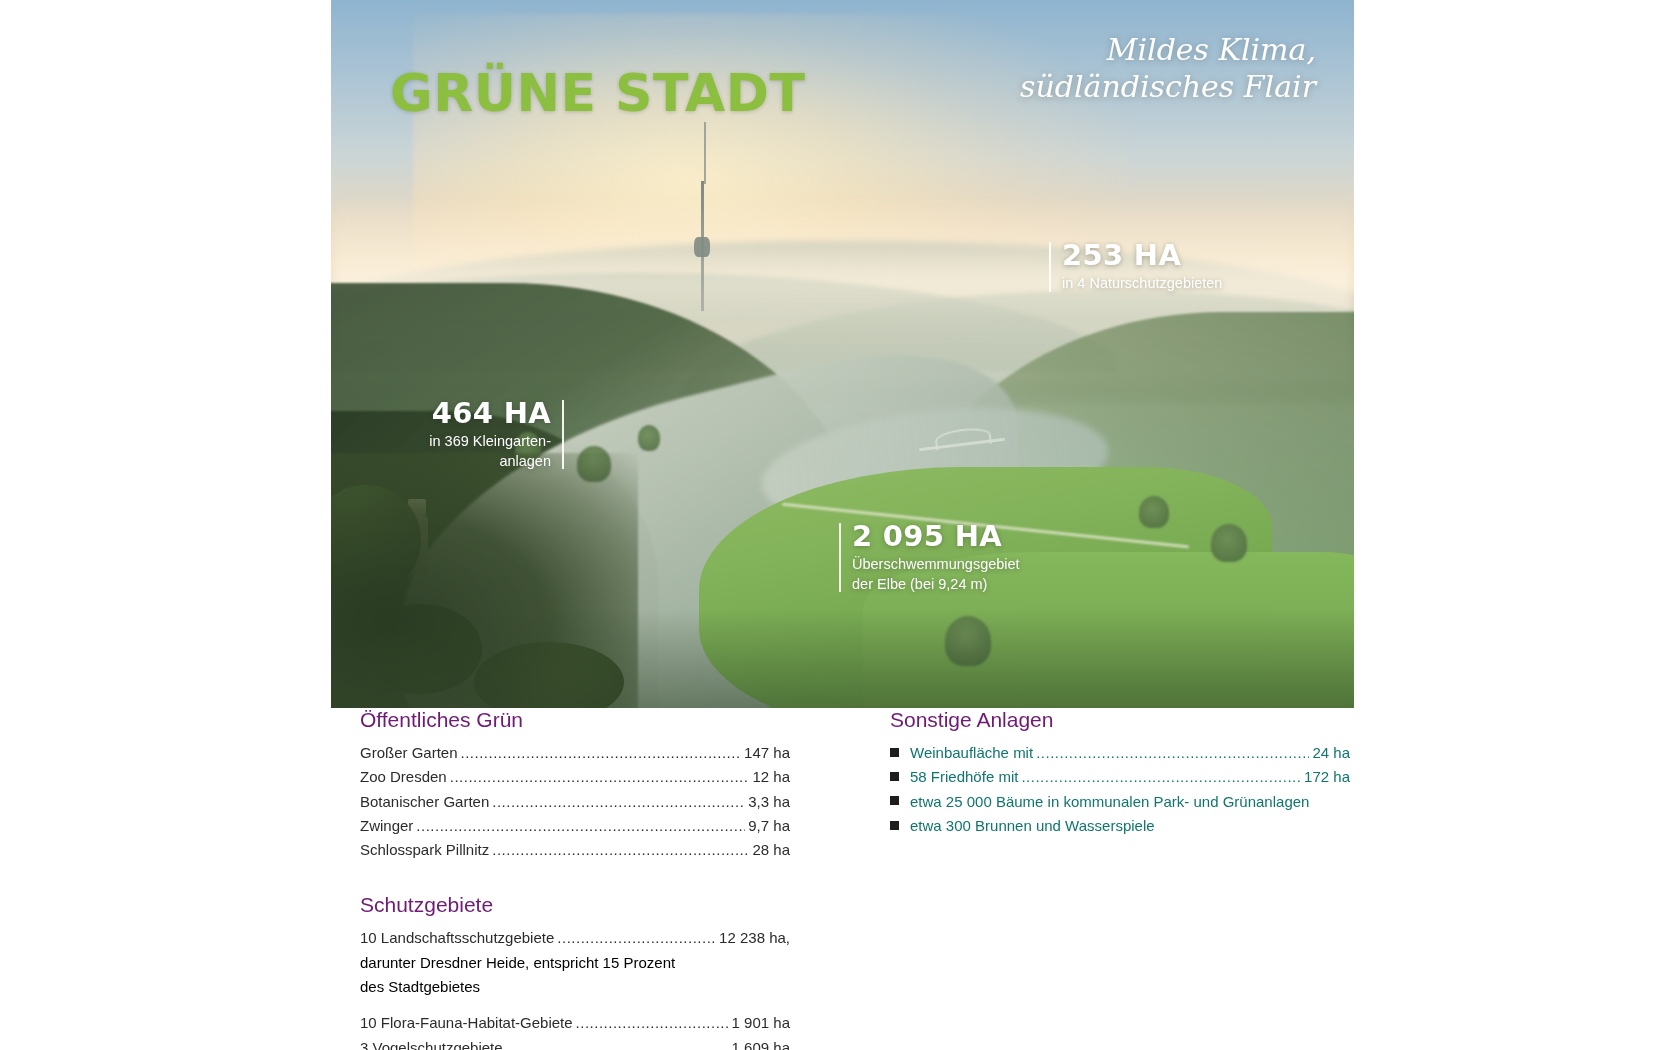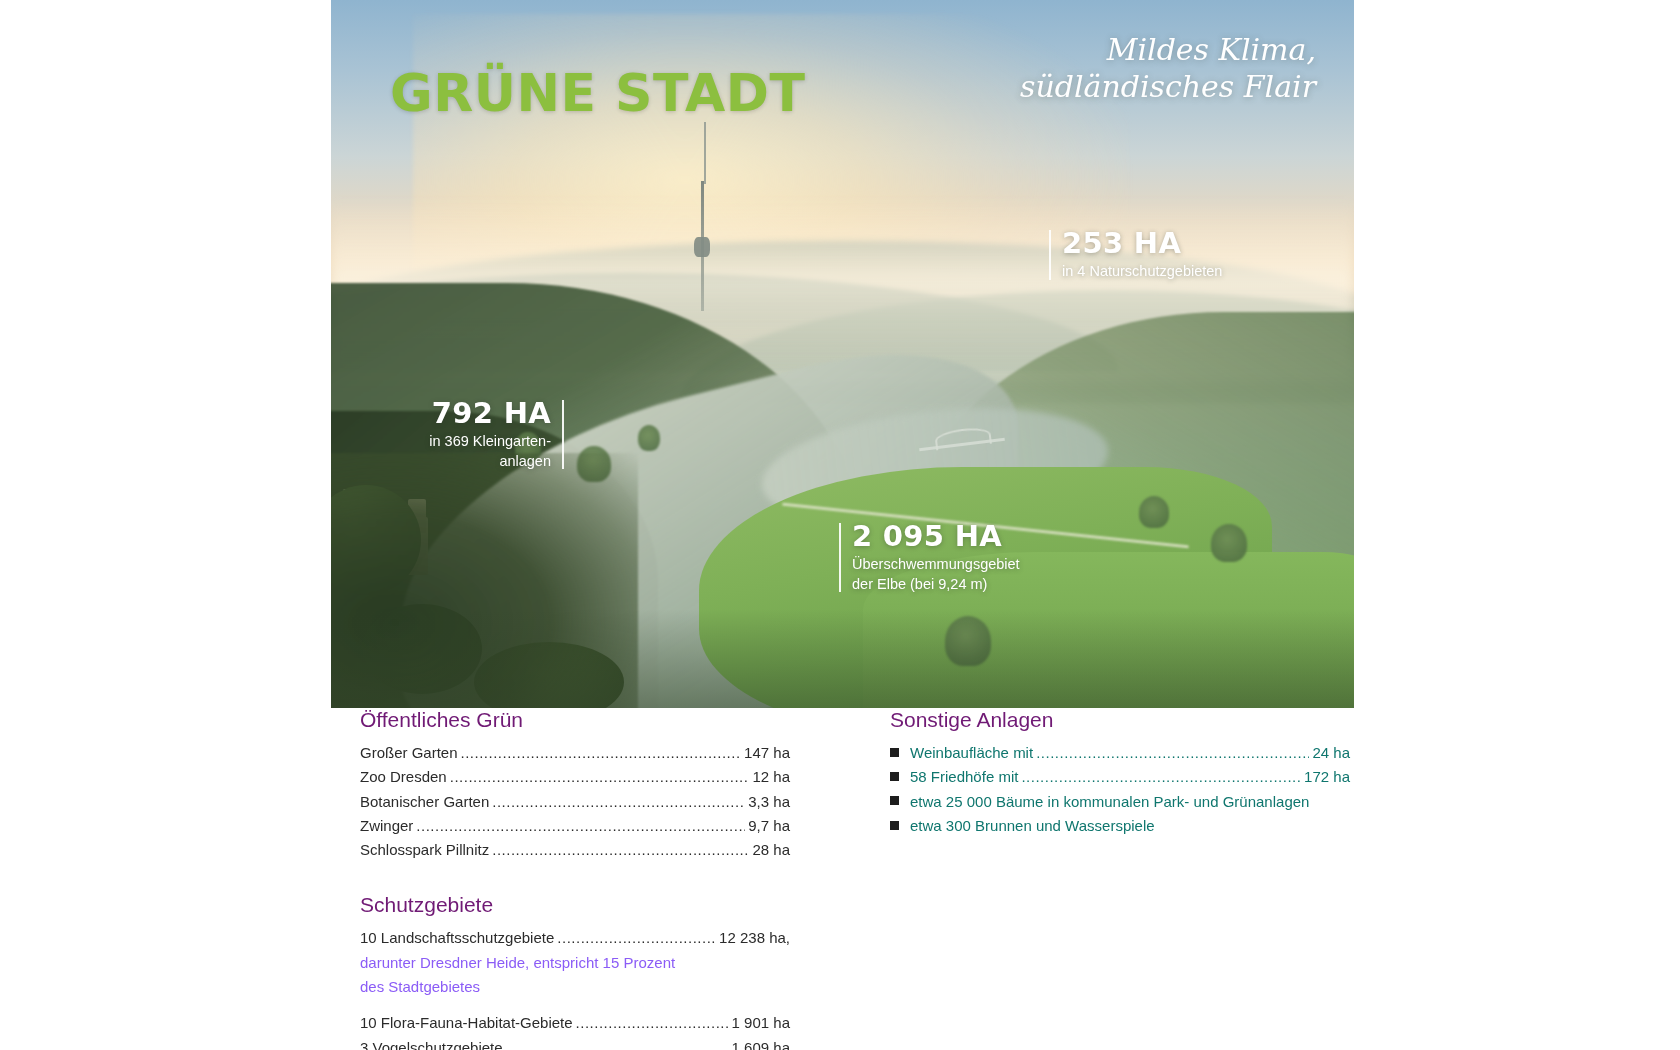--- a/index.html
+++ b/index.html
@@ -353,21 +353,21 @@
   }
   .stat .label {
     font-family: "Liberation Sans", sans-serif;
     font-size: 14.5px;
     line-height: 1.33;
     margin-top: 4px;
     text-shadow: 0 1px 5px rgba(40,50,40,0.40);
     white-space: pre-line;
   }
 
-  #stat-naturschutz { left: 718px; top: 228px; }
+  #stat-naturschutz { left: 718px; top: 240px; }
   #stat-gruenflaechen { left: 283px; top: 332px; }
   #stat-kleingarten  { left: 60px;  top: 398px; width: 160px; }
   #stat-ueberschwemmung { left: 508px; top: 521px; }
 
   
   .columns {
     position: absolute;
     left: 0;
     top: 708px;
     width: 1680px;
@@ -404,21 +404,21 @@
     margin: 0 3px;
     overflow: hidden;
     white-space: nowrap;
     color: #2b2b2b;
     letter-spacing: 0.5px;
   }
   .dot-row .val { flex: 0 0 auto; }
 
   .plain-row {
     font-size: 15px;
-    color: #8b5cf6;
+    color: #000000;
     line-height: 1.62;
   }
   .spacer { height: 12px; }
 
   .bullet-row {
     display: flex;
     align-items: center;
     font-size: 15px;
     color: #0f766e;
     line-height: 1.62;
@@ -503,21 +503,21 @@
 
     <div class="stat" id="stat-naturschutz">
       <div class="rule"></div>
       <div class="value">253 HA</div>
       <div class="label">in 4 Naturschutzgebieten</div>
     </div>
 
 
     <div class="stat right-rule" id="stat-kleingarten">
       <div class="rule"></div>
-      <div class="value">792 HA</div>
+      <div class="value">464 HA</div>
       <div class="label">in 369 Kleingarten-
 anlagen</div>
     </div>
 
     <div class="stat" id="stat-ueberschwemmung">
       <div class="rule"></div>
       <div class="value">2 095 HA</div>
       <div class="label">Überschwemmungsgebiet
 der Elbe (bei 9,24 m)</div>
     </div>

